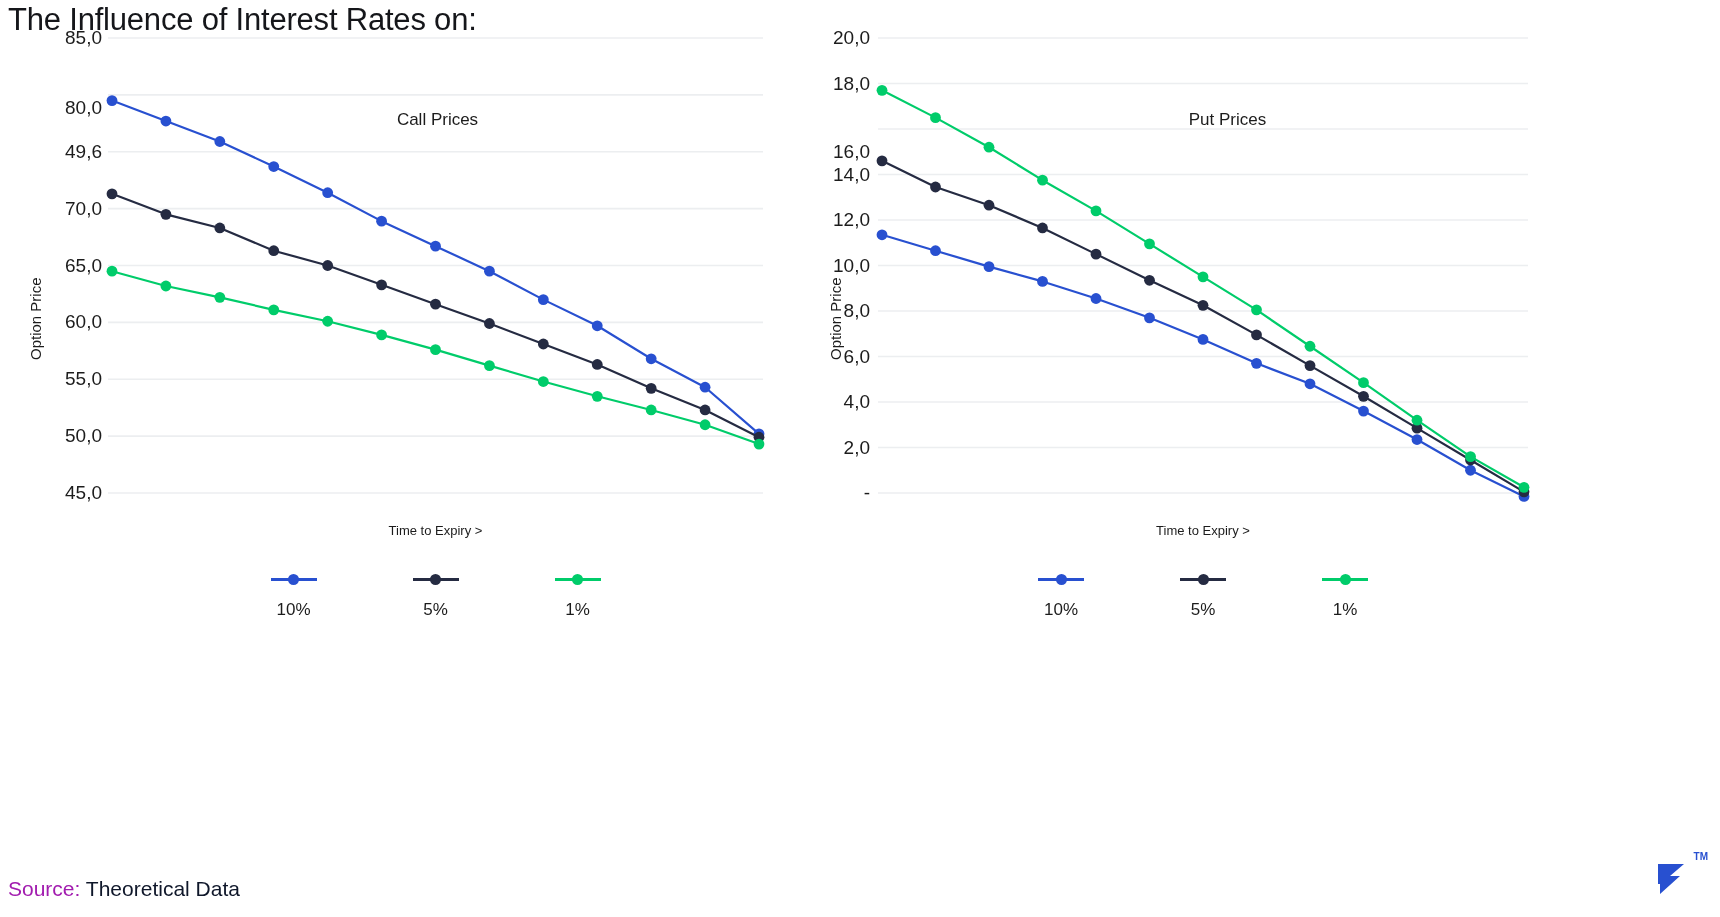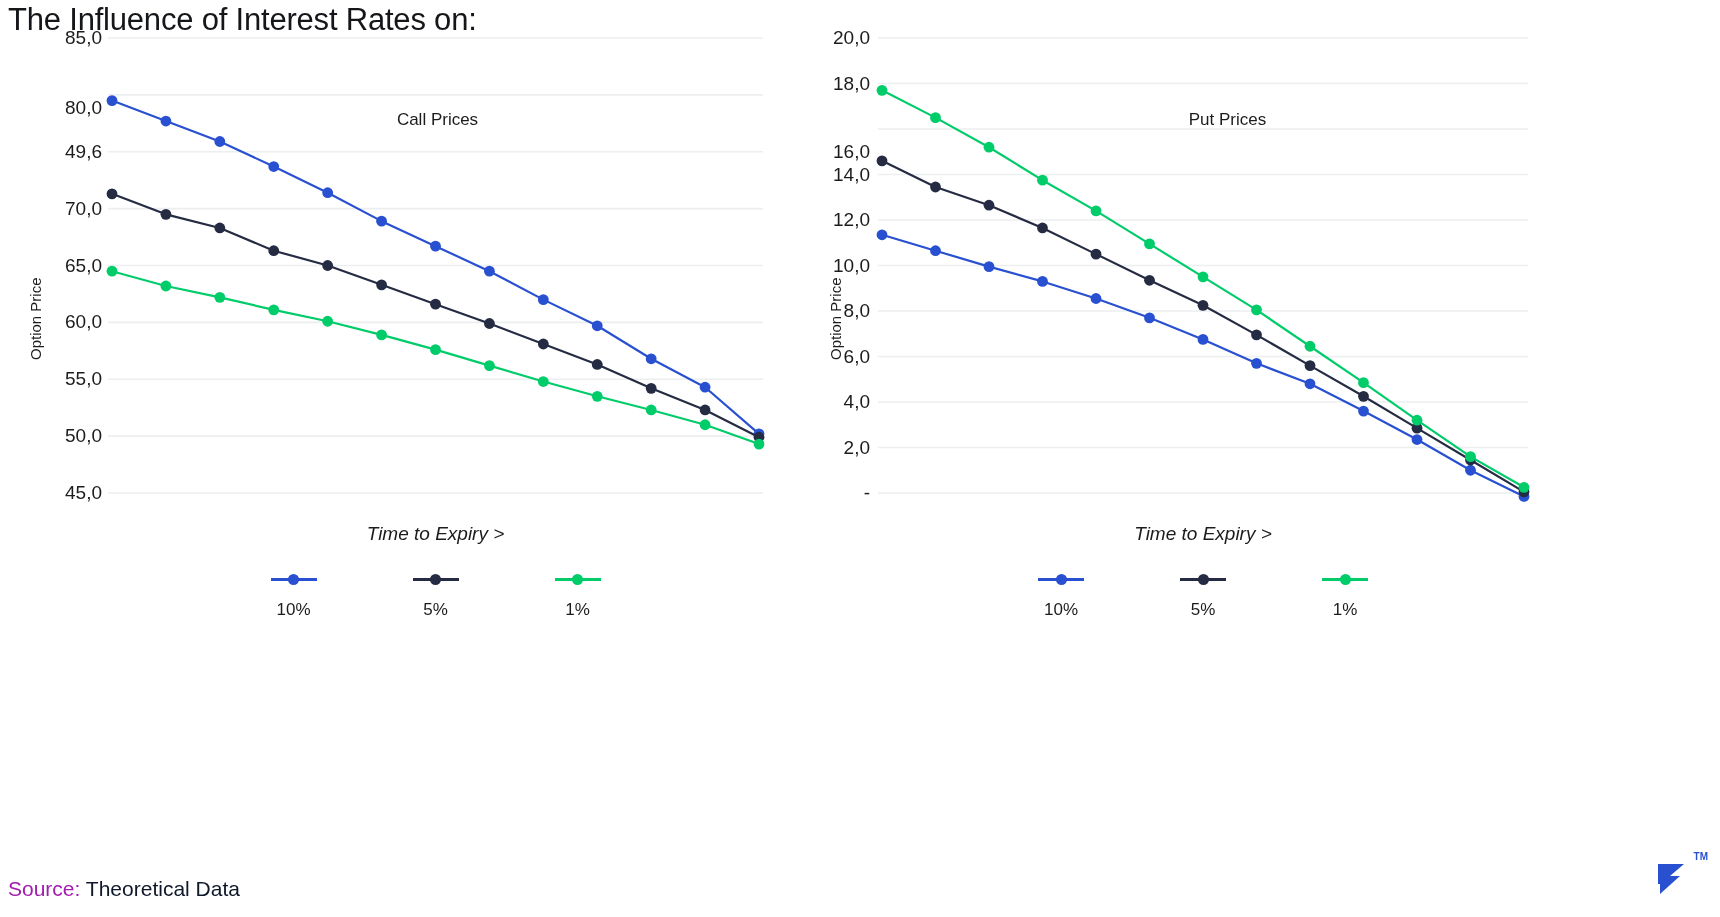--- a/index.html
+++ b/index.html
@@ -81,24 +81,23 @@
     position: absolute;
     right: 0;
     transform: translateY(-50%);
     white-space: nowrap;
   }
 
   
   .x-axis-title {
     position: absolute;
     top: 523px;
-    font-size: 19px;
+    font-size: 13px;
     color: #1c1c1c;
     text-align: center;
-    font-style: italic;
   }
   #xtitle-call { left: 108px; width: 655px; }
   #xtitle-put  { left: 878px; width: 650px; }
 
   
   .legend {
     position: absolute;
     top: 572px;
     display: flex;
     justify-content: center;

